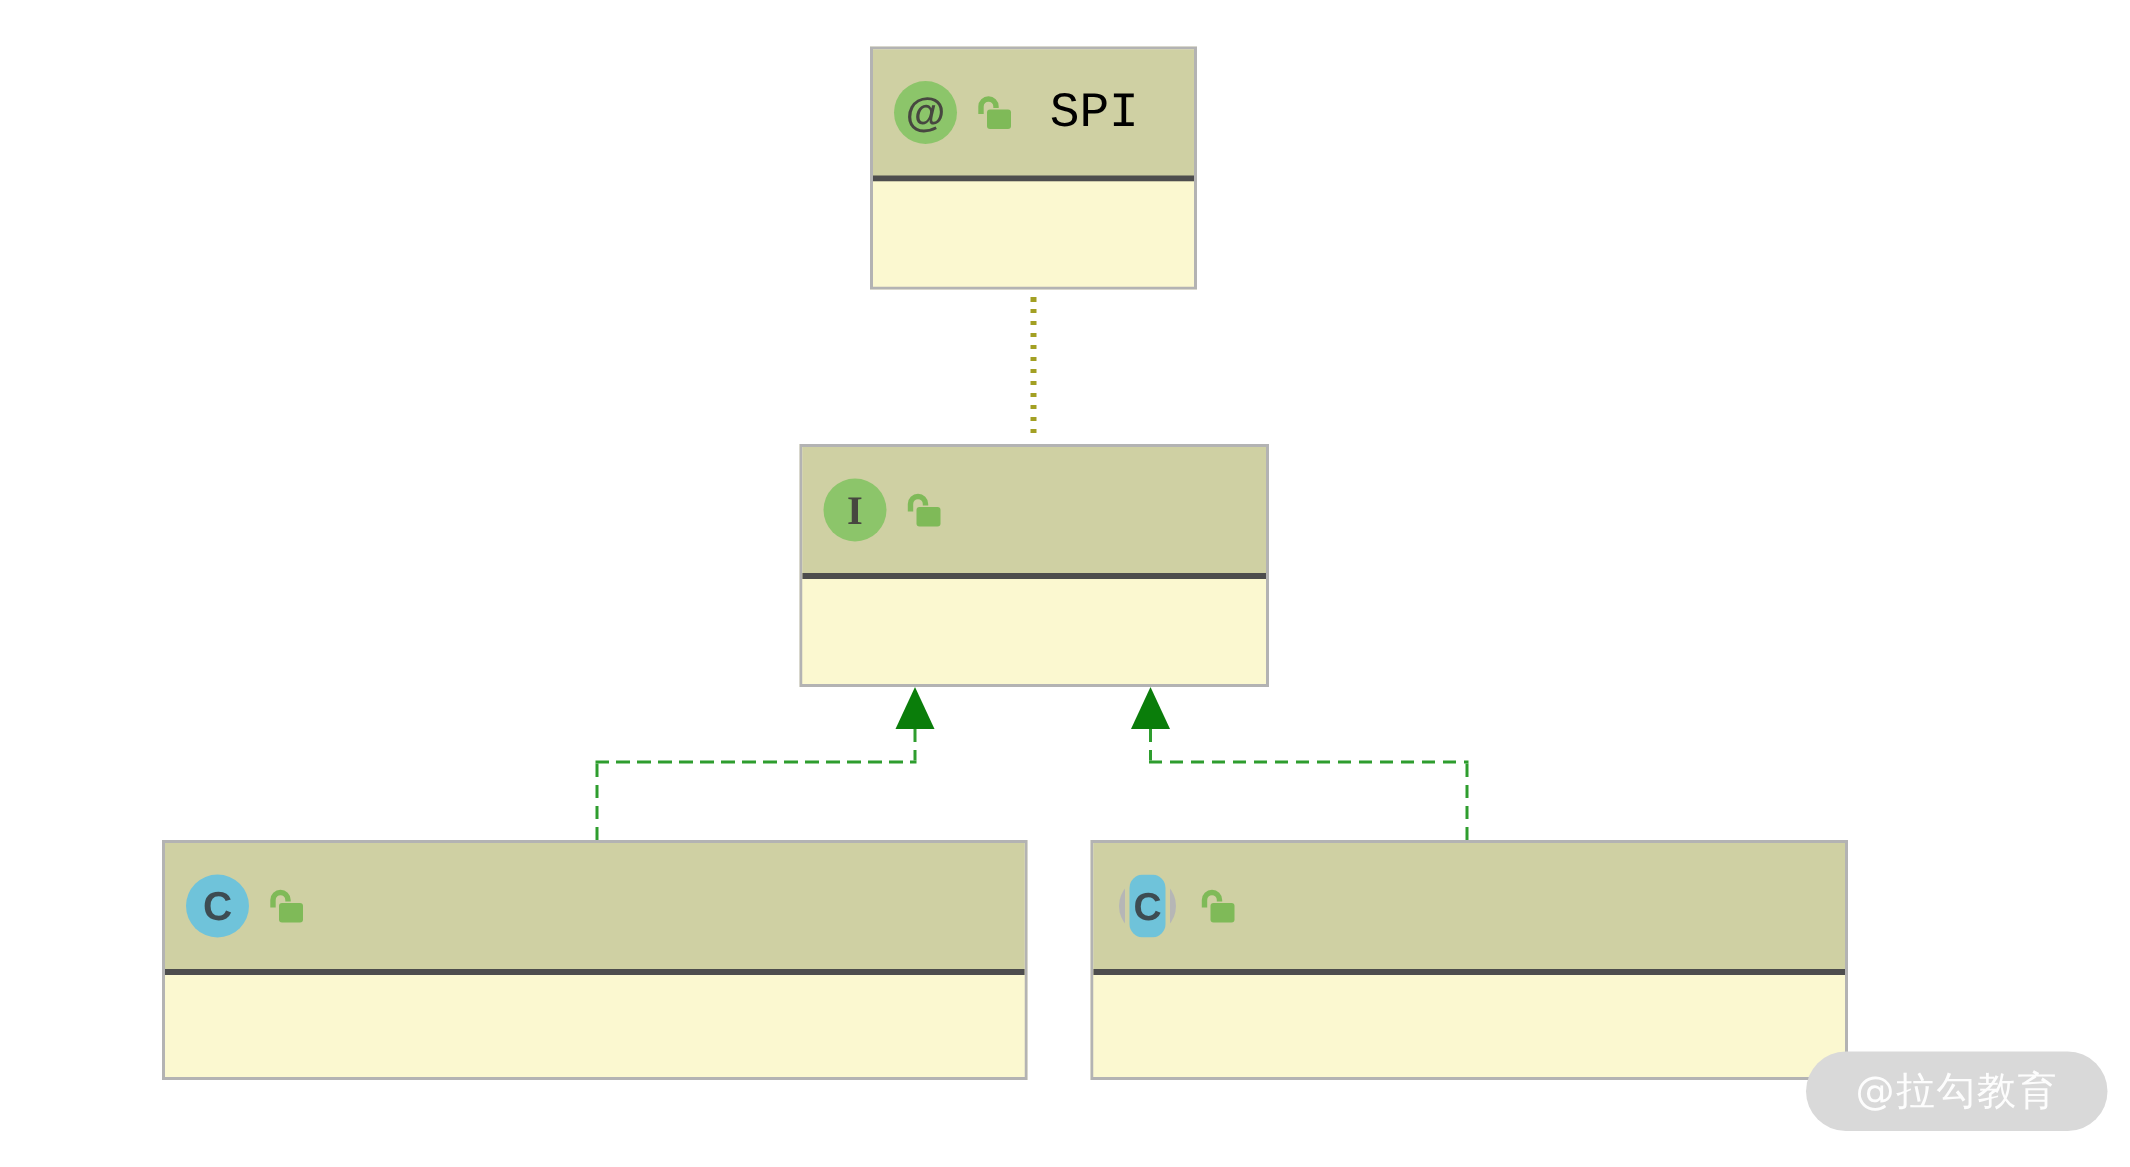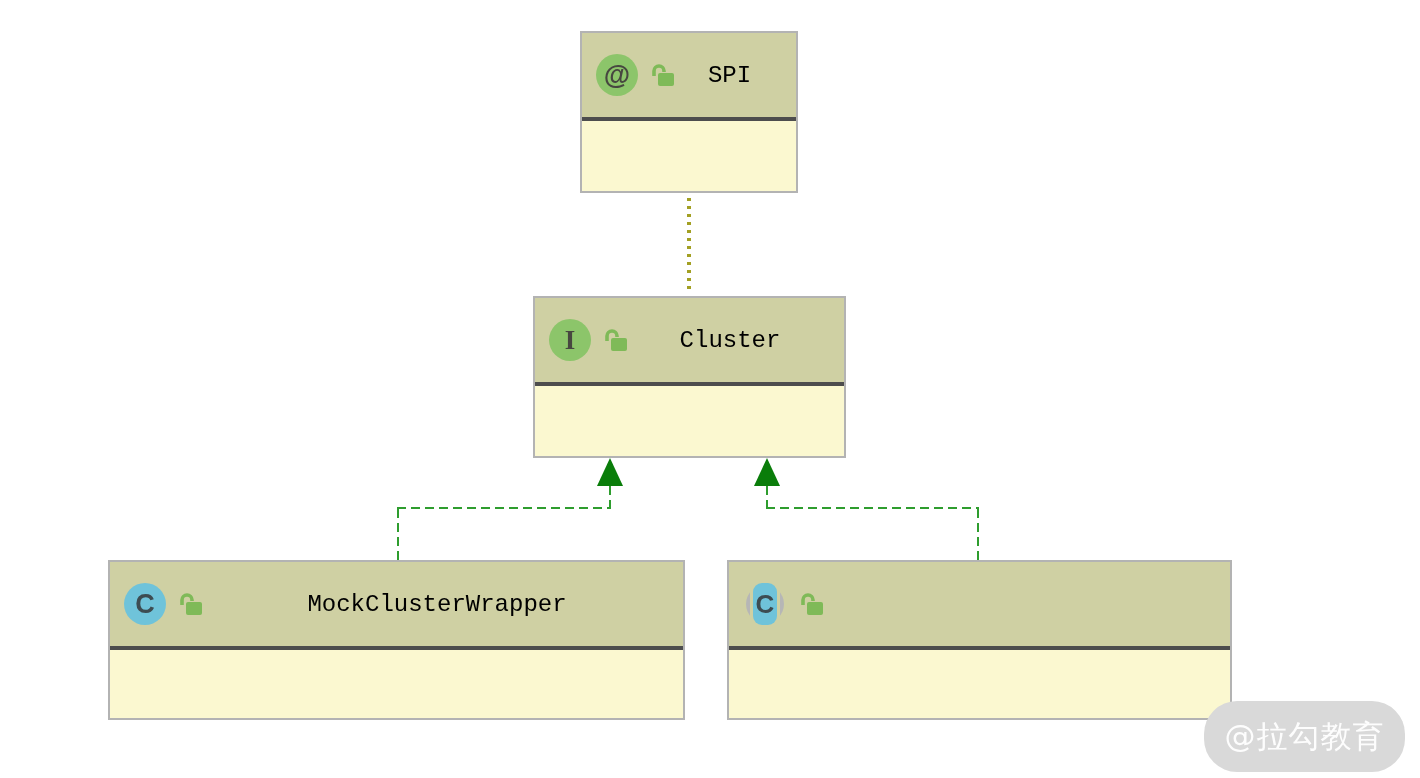--- a/index.html
+++ b/index.html
@@ -14,34 +14,34 @@
   .bdy{flex:1;background:#fbf8d0;}
   .type-circle{flex:0 0 auto;width:42px;height:42px;border-radius:50%;
                display:flex;align-items:center;justify-content:center;
                font-size:27px;font-weight:bold;color:#474740;}
   .type-circle.green{background:#8cc56a;}
   .type-circle.blue{background:#6fc3da;color:#3d4c52;}
   .type-circle.serif{font-family:"Liberation Serif",serif;}
   .abstract-icon{flex:0 0 auto;width:44px;height:42px;}
   .lock{flex:0 0 auto;margin-left:11px;width:28px;height:28px;}
   .lbl{flex:1;text-align:center;font-family:"Liberation Mono",monospace;
-       font-size:24px;color:#000000;white-space:nowrap;}
+       font-size:33px;color:#000000;white-space:nowrap;}
 
   
   .edge{position:absolute;}
   .dotted-v{width:4px;background:repeating-linear-gradient(to bottom,#a3a023 0 3px,transparent 3px 8px);}
   .dash-h{height:2px;background:repeating-linear-gradient(to right,#2e9d2e 0 9px,transparent 9px 14px);}
   .dash-v{width:2px;background:repeating-linear-gradient(to bottom,#2e9d2e 0 9px,transparent 9px 14px);}
   .arrow-up{width:0;height:0;border-left:13px solid transparent;border-right:13px solid transparent;
             border-bottom:28px solid #0a7d0a;}
 
   
-  .watermark{position:absolute;left:1204px;top:701px;width:201px;height:71px;border-radius:33px;
+  .watermark{position:absolute;left:1204px;top:701px;width:201px;height:53px;border-radius:33px;
              background:#d9d9d9;display:flex;align-items:center;justify-content:center;
-             color:rgba(255,255,255,0.95);font-size:31px;letter-spacing:1px;z-index:5;
+             color:rgba(255,255,255,0.95);font-size:26px;letter-spacing:1px;z-index:5;
              font-family:"DejaVu Sans",sans-serif;}
 </style>
 </head>
 <body>
 
 <div class="canvas">
 
   <div class="edge dotted-v" style="left:687px;top:198px;height:96px;"></div>
 
   <div class="edge arrow-up" style="left:597px;top:458px;"></div>
@@ -70,35 +70,33 @@
 
   <div class="node" style="left:533px;top:296px;width:313px;height:162px;">
     <div class="hdr">
       <span class="type-circle green serif">I</span>
       <span class="lock">
         <svg width="28" height="28" viewBox="0 0 28 28">
           <path d="M5 15 v-5 a5 5 0 0 1 10 0 v1" fill="none" stroke="#7fba58" stroke-width="3.6"></path>
           <rect x="9" y="12" width="16" height="13" rx="2" fill="#7fba58"></rect>
         </svg>
       </span>
-      <span class="lbl">Cluster</span>
     </div>
     <div class="bdy"></div>
   </div>
 
   <div class="node" style="left:108px;top:560px;width:577px;height:160px;">
     <div class="hdr">
       <span class="type-circle blue">C</span>
       <span class="lock">
         <svg width="28" height="28" viewBox="0 0 28 28">
           <path d="M5 15 v-5 a5 5 0 0 1 10 0 v1" fill="none" stroke="#7fba58" stroke-width="3.6"></path>
           <rect x="9" y="12" width="16" height="13" rx="2" fill="#7fba58"></rect>
         </svg>
       </span>
-      <span class="lbl">MockClusterWrapper</span>
     </div>
     <div class="bdy"></div>
   </div>
 
   <div class="node" style="left:727px;top:560px;width:505px;height:160px;">
     <div class="hdr">
       <span class="abstract-icon">
         <svg width="44" height="42" viewBox="0 0 44 42">
           <circle cx="22" cy="21" r="19" fill="#b6b6b6"></circle>
           <rect x="7" y="-2" width="30" height="46" fill="#cfd0a3"></rect>

